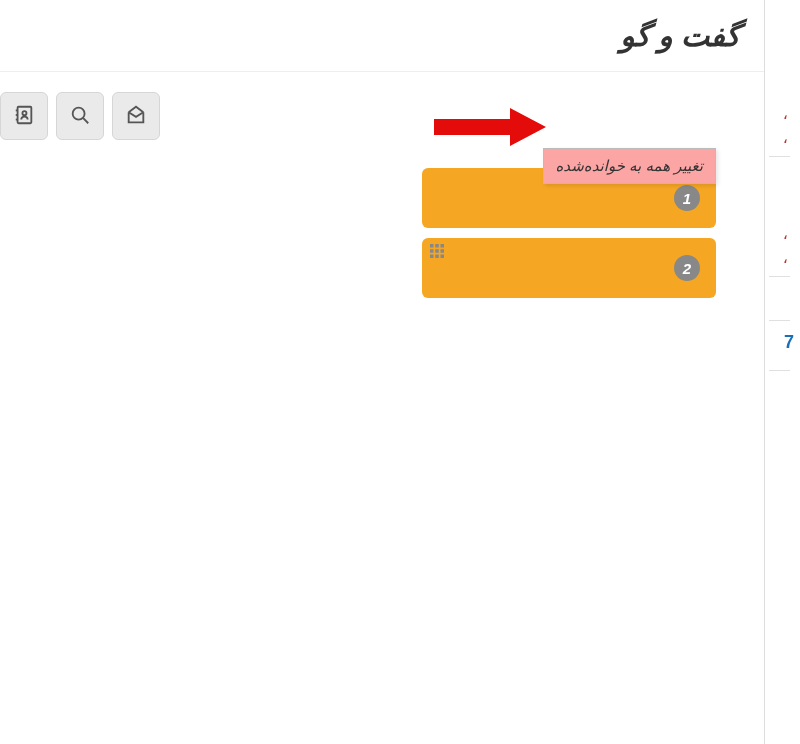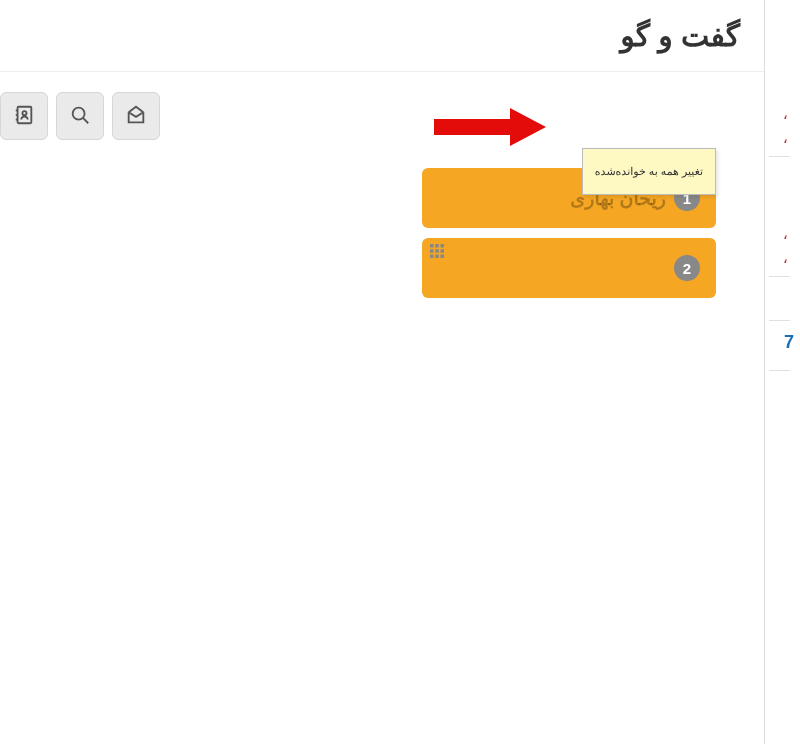--- a/index.html
+++ b/index.html
@@ -15,20 +15,21 @@
       position: relative;
       overflow: hidden;
     }
     .main-panel {
       position: absolute;
       top: 0;
       right: 36px;
       left: 0;
       bottom: 0;
       background: #fff;
+      font-style: italic;
     }
     .header {
       padding: 18px 24px 18px 0;
       border-bottom: 1px solid #eee;
       text-align: right;
     }
     .header-title {
       font-size: 30px;
       font-weight: bold;
       color: #333;
@@ -63,24 +64,24 @@
       top: 104px;
       right: 218px;
       width: 112px;
       height: 46px;
       pointer-events: none;
     }
     .tooltip {
       position: absolute;
       top: 148px;
       right: 48px;
-      background: #fef9c3;
+      background: #fca5a5;
       border: 1px solid #bbb;
-      padding: 16px 12px;
-      font-size: 11px;
+      padding: 8px 12px;
+      font-size: 15px;
       color: #333;
       box-shadow: 2px 2px 4px rgba(0,0,0,0.1);
       z-index: 10;
       white-space: nowrap;
     }
     .conversation-list {
       padding: 8px 24px 0 0;
       width: 318px;
       margin-left: auto;
       margin-right: 0;
@@ -224,21 +225,20 @@
   <div class="arrow-annotation">
     <svg viewBox="0 0 112 46" width="112" height="46">
       <polygon points="112,23 76,4 76,15 0,15 0,31 76,31 76,42" fill="#e40b0b"></polygon>
     </svg>
   </div>
 
   <div class="conversation-list">
 
     <div class="conversation-item">
       <span class="badge">1</span>
-      <span class="conversation-title faded">ریحان بهاری</span>
     </div>
 
     <div class="conversation-item">
       <span class="grid-icon">
         <svg viewBox="0 0 12 12">
             <rect x="0" y="0" width="3" height="3"></rect>
             <rect x="4.5" y="0" width="3" height="3"></rect>
             <rect x="9" y="0" width="3" height="3"></rect>
             <rect x="0" y="4.5" width="3" height="3"></rect>
             <rect x="4.5" y="4.5" width="3" height="3"></rect>

